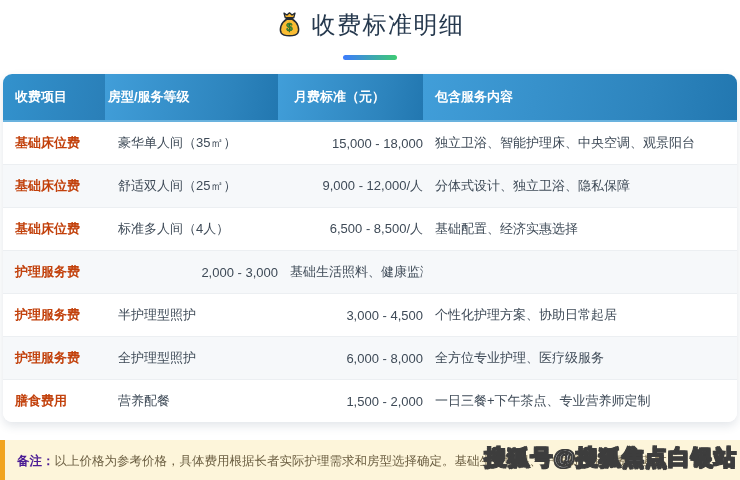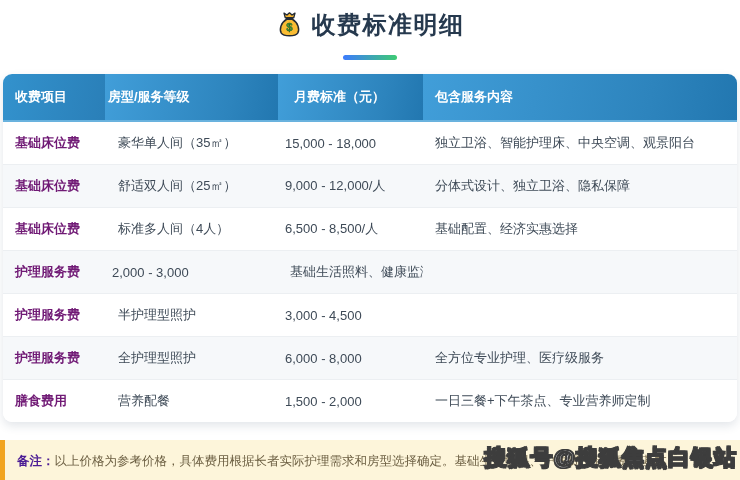--- a/index.html
+++ b/index.html
@@ -6,21 +6,21 @@
   body{
     width:740px;height:480px;overflow:hidden;position:relative;
     background:#ffffff;
     font-family:"Liberation Sans",sans-serif;
     -webkit-font-smoothing:antialiased;
   }
   
   .title-row{display:flex;justify-content:center;align-items:center;gap:9px;padding-top:9px;}
   .money-icon svg{width:27px;height:28px;display:block;}
   h1.page-title{
-    margin:0;font-size:24px;font-weight:bold;color:#26394e;letter-spacing:1.5px;
+    margin:0;font-size:24px;font-weight:normal;color:#26394e;letter-spacing:1.5px;
   }
   .title-underline{
     width:54px;height:5px;border-radius:3px;margin:14px auto 0 auto;
     background:linear-gradient(90deg,#3d7bfd 0%,#3ecb73 100%);
   }
   
   .table-card{
     margin:14px 3px 0 3px;border-radius:9px;overflow:hidden;background:#fff;
     box-shadow:0 4px 10px rgba(40,60,90,.13);
   }
@@ -32,23 +32,23 @@
     height:100%;display:flex;align-items:center;color:#ffffff;font-weight:bold;font-size:13px;
     background:linear-gradient(100deg,#419ed9 0%,#2d84bd 72%,#2277b0 100%);
   }
   .th.c1{padding-left:12px;background:linear-gradient(100deg,#3392cd 0%,#2a7fb8 100%);}
   .th.c2{padding-left:3px;}
   .th.c3{padding-left:16px;}
   .th.c4{padding-left:12px;}
   .trow{height:42px;font-size:13px;color:#3e4a57;background:#ffffff;}
   .trow.alt{background:#f6f8fa;}
   .trow + .trow{border-top:1px solid #eceff2;}
-  .td.c1{padding-left:12px;font-weight:bold;color:#701a75;}
+  .td.c1{padding-left:12px;font-weight:bold;color:#c2410c;}
   .td.c2{padding-left:13px;}
-  .td.c3{padding-left:7px;}
+  .td.c3{padding-left:7px;text-align:right;}
   .td.c4{padding-left:12px;white-space:nowrap;overflow:hidden;}
   
   .note{
     position:absolute;left:0;right:0;top:440px;height:60px;box-sizing:border-box;
     background:#fdf5da;border-left:5px solid #f1a41f;
     padding:12px 12px 0 12px;font-size:12.5px;line-height:1.5;color:#6c5f42;
     white-space:nowrap;overflow:hidden;
   }
   .note b{color:#4c1d95;}
   
@@ -105,20 +105,21 @@
     </div>
     <div class="trow alt">
       <div class="td c1">护理服务费</div>
       <div class="td c3">2,000 - 3,000</div>
       <div class="td c4">基础生活照料、健康监测</div>
     </div>
     <div class="trow">
       <div class="td c1">护理服务费</div>
       <div class="td c2">半护理型照护</div>
       <div class="td c3">3,000 - 4,500</div>
+      <div class="td c4">个性化护理方案、协助日常起居</div>
     </div>
     <div class="trow alt">
       <div class="td c1">护理服务费</div>
       <div class="td c2">全护理型照护</div>
       <div class="td c3">6,000 - 8,000</div>
       <div class="td c4">全方位专业护理、医疗级服务</div>
     </div>
     <div class="trow">
       <div class="td c1">膳食费用</div>
       <div class="td c2">营养配餐</div>

